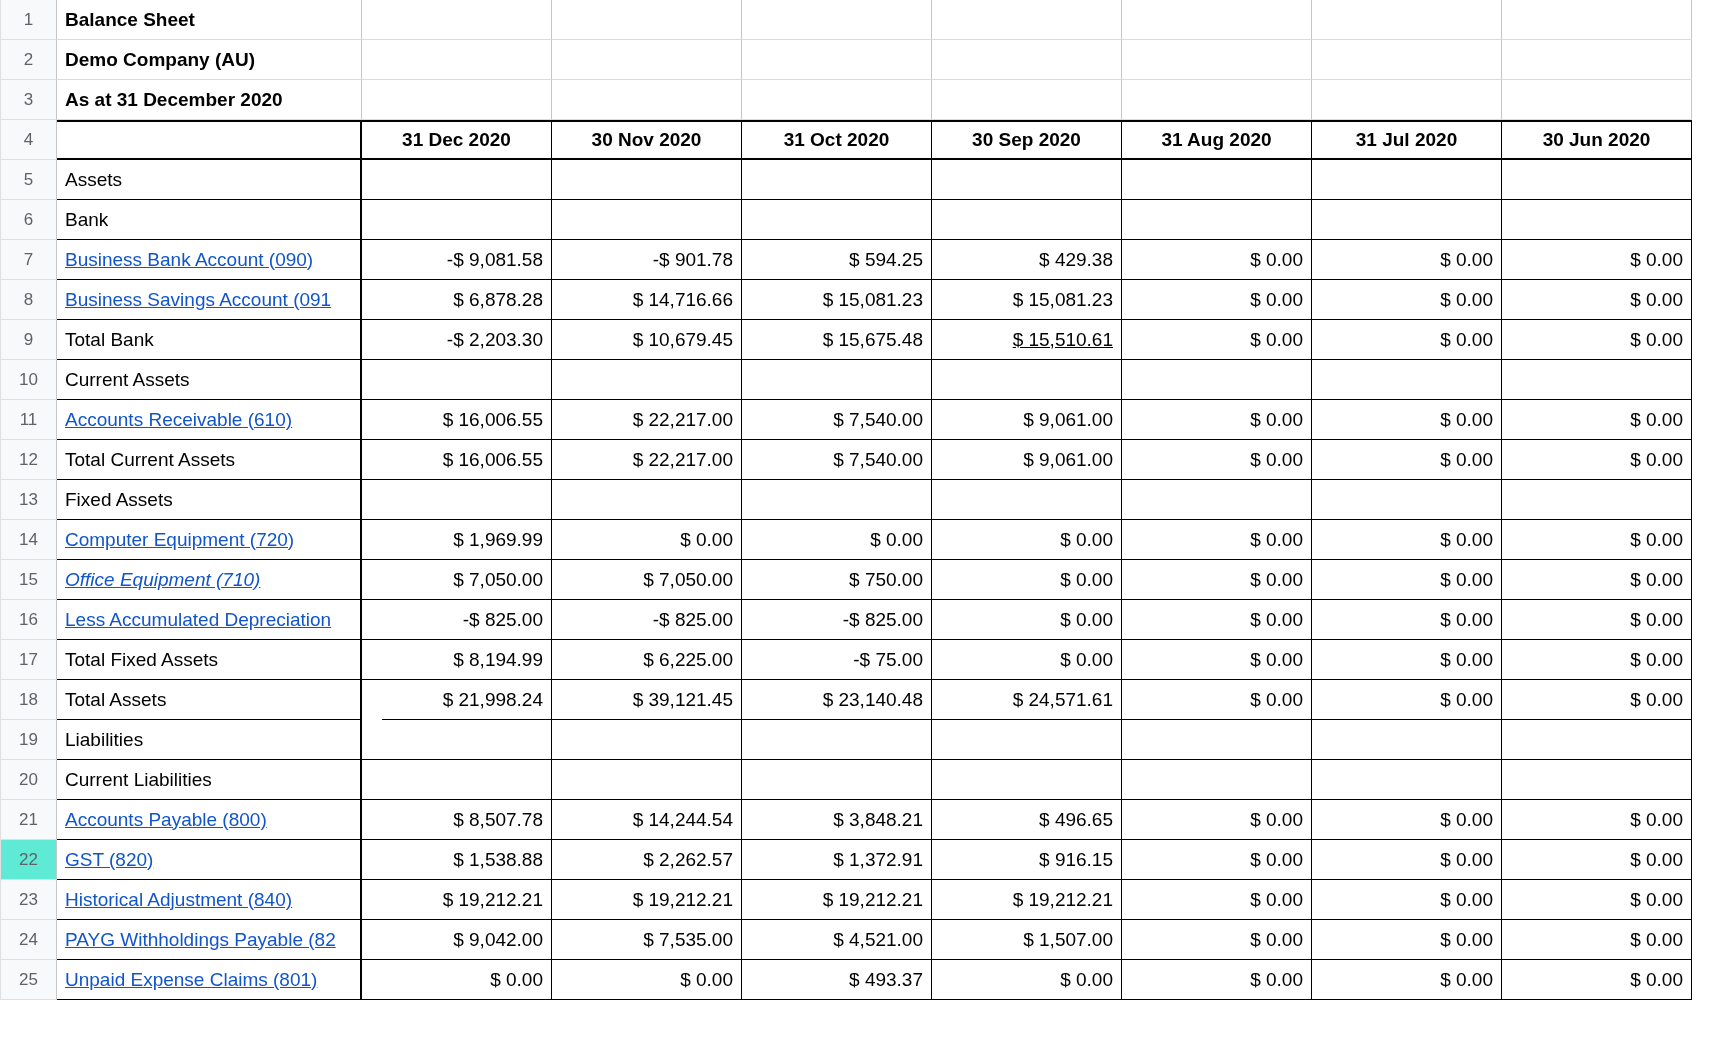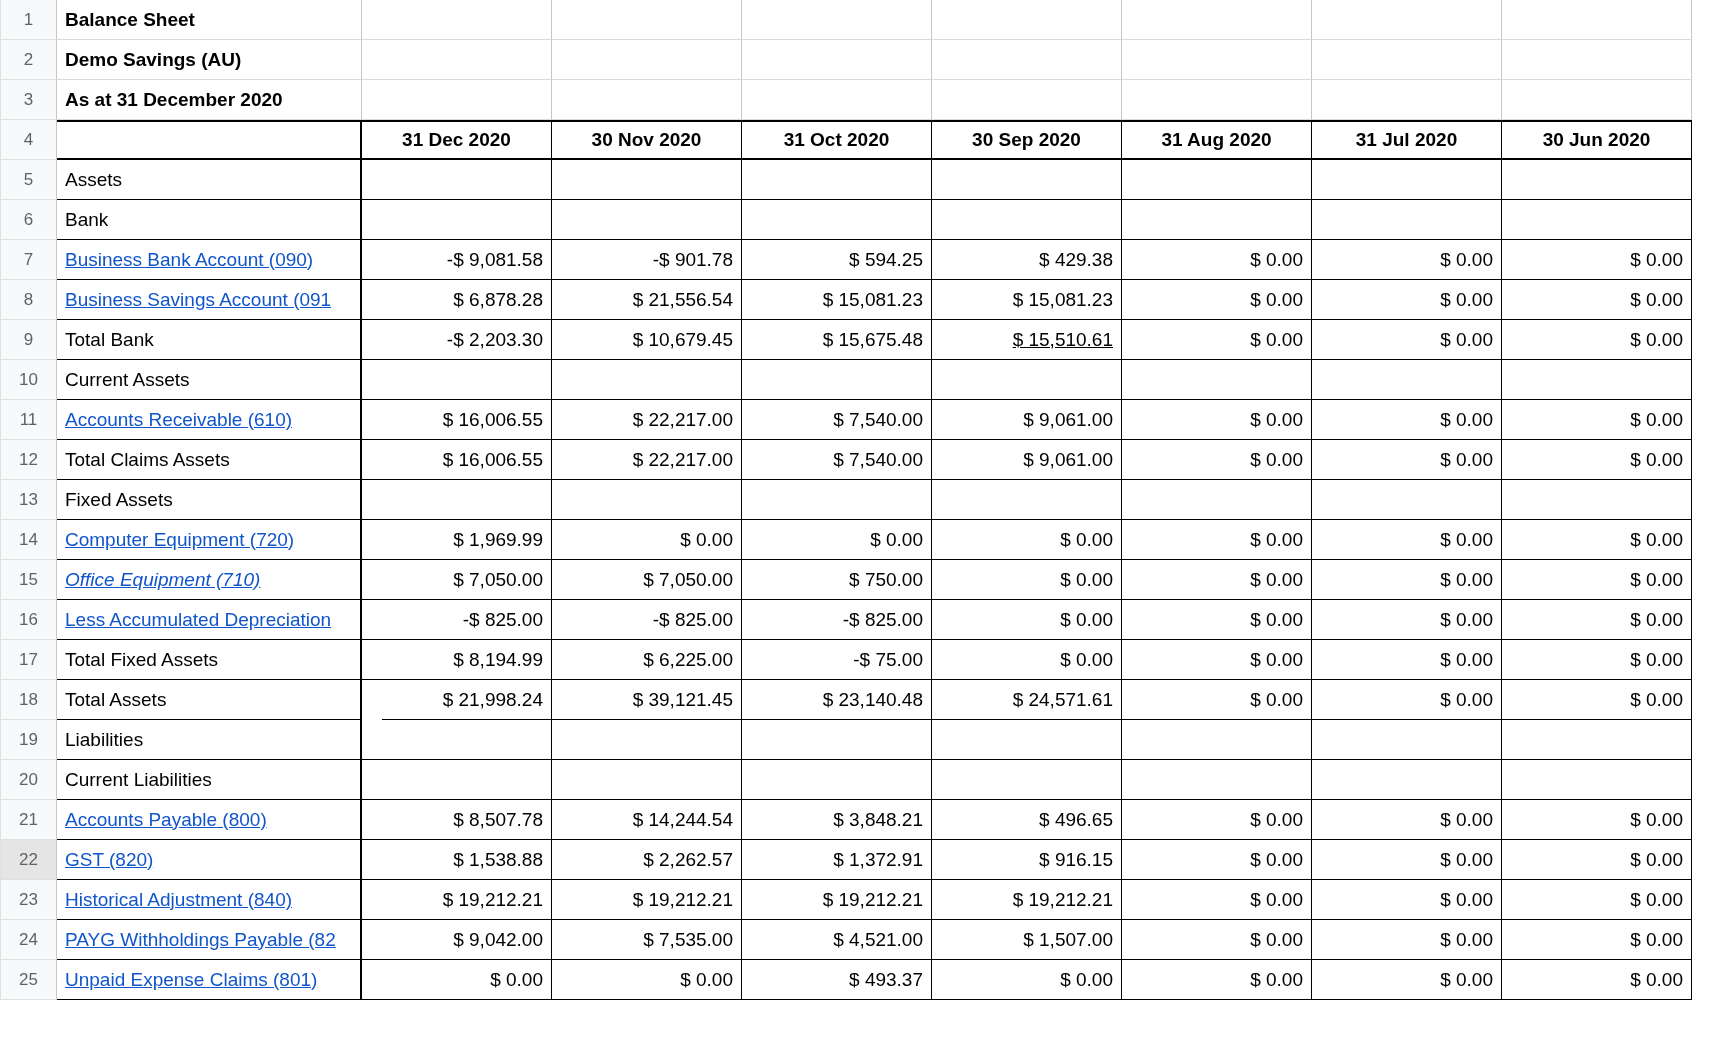--- a/index.html
+++ b/index.html
@@ -46,21 +46,21 @@
     <div class="cell rowhdr">1</div>
     <div class="cell c1 label bold" style="border-bottom: 1px solid rgb(218, 218, 218);">Balance Sheet</div>
     <div class="cell c2" style="border-bottom: 1px solid rgb(218, 218, 218);"></div>
     <div class="cell c3" style="border-bottom: 1px solid rgb(218, 218, 218);"></div>
     <div class="cell c4" style="border-bottom: 1px solid rgb(218, 218, 218);"></div>
     <div class="cell c5" style="border-bottom: 1px solid rgb(218, 218, 218);"></div>
     <div class="cell c6" style="border-bottom: 1px solid rgb(218, 218, 218);"></div>
     <div class="cell c7" style="border-bottom: 1px solid rgb(218, 218, 218);"></div>
     <div class="cell c8" style="border-bottom: 1px solid rgb(218, 218, 218);"></div>
     <div class="cell rowhdr">2</div>
-    <div class="cell c1 label bold" style="border-bottom: 1px solid rgb(218, 218, 218);">Demo Savings (AU)</div>
+    <div class="cell c1 label bold" style="border-bottom: 1px solid rgb(218, 218, 218);">Demo Company (AU)</div>
     <div class="cell c2" style="border-bottom: 1px solid rgb(218, 218, 218);"></div>
     <div class="cell c3" style="border-bottom: 1px solid rgb(218, 218, 218);"></div>
     <div class="cell c4" style="border-bottom: 1px solid rgb(218, 218, 218);"></div>
     <div class="cell c5" style="border-bottom: 1px solid rgb(218, 218, 218);"></div>
     <div class="cell c6" style="border-bottom: 1px solid rgb(218, 218, 218);"></div>
     <div class="cell c7" style="border-bottom: 1px solid rgb(218, 218, 218);"></div>
     <div class="cell c8" style="border-bottom: 1px solid rgb(218, 218, 218);"></div>
     <div class="cell rowhdr">3</div>
     <div class="cell c1 label bold" style="border-bottom: 1px solid rgb(218, 218, 218);">As at 31 December 2020</div>
     <div class="cell c2" style="border-bottom: 1px solid rgb(218, 218, 218);"></div>
@@ -106,21 +106,21 @@
     <div class="cell c4 num" style="border-bottom: 1px solid rgb(0, 0, 0); border-right: 1px solid rgb(0, 0, 0);">$ 594.25</div>
     <div class="cell c5 num" style="border-bottom: 1px solid rgb(0, 0, 0); border-right: 1px solid rgb(0, 0, 0);">$ 429.38</div>
     <div class="cell c6 num" style="border-bottom: 1px solid rgb(0, 0, 0); border-right: 1px solid rgb(0, 0, 0);">$ 0.00</div>
     <div class="cell c7 num" style="border-bottom: 1px solid rgb(0, 0, 0); border-right: 1px solid rgb(0, 0, 0);">$ 0.00</div>
     <div class="cell c8 num" style="border-bottom: 1px solid rgb(0, 0, 0); border-right: 1px solid rgb(0, 0, 0);">$ 0.00</div>
     <div class="cell rowhdr">8</div>
     <div class="cell c1 label" style="border-bottom: 1px solid rgb(0, 0, 0); border-right: 2px solid rgb(0, 0, 0);">
       <span class="link">Business Savings Account (091</span>
     </div>
     <div class="cell c2 num" style="border-bottom: 1px solid rgb(0, 0, 0); border-right: 1px solid rgb(0, 0, 0);">$ 6,878.28</div>
-    <div class="cell c3 num" style="border-bottom: 1px solid rgb(0, 0, 0); border-right: 1px solid rgb(0, 0, 0);">$ 21,556.54</div>
+    <div class="cell c3 num" style="border-bottom: 1px solid rgb(0, 0, 0); border-right: 1px solid rgb(0, 0, 0);">$ 14,716.66</div>
     <div class="cell c4 num" style="border-bottom: 1px solid rgb(0, 0, 0); border-right: 1px solid rgb(0, 0, 0);">$ 15,081.23</div>
     <div class="cell c5 num" style="border-bottom: 1px solid rgb(0, 0, 0); border-right: 1px solid rgb(0, 0, 0);">$ 15,081.23</div>
     <div class="cell c6 num" style="border-bottom: 1px solid rgb(0, 0, 0); border-right: 1px solid rgb(0, 0, 0);">$ 0.00</div>
     <div class="cell c7 num" style="border-bottom: 1px solid rgb(0, 0, 0); border-right: 1px solid rgb(0, 0, 0);">$ 0.00</div>
     <div class="cell c8 num" style="border-bottom: 1px solid rgb(0, 0, 0); border-right: 1px solid rgb(0, 0, 0);">$ 0.00</div>
     <div class="cell rowhdr">9</div>
     <div class="cell c1 label" style="border-bottom: 1px solid rgb(0, 0, 0); border-right: 2px solid rgb(0, 0, 0);">Total Bank</div>
     <div class="cell c2 num" style="border-bottom: 1px solid rgb(0, 0, 0); border-right: 1px solid rgb(0, 0, 0);">-$ 2,203.30</div>
     <div class="cell c3 num" style="border-bottom: 1px solid rgb(0, 0, 0); border-right: 1px solid rgb(0, 0, 0);">$ 10,679.45</div>
     <div class="cell c4 num" style="border-bottom: 1px solid rgb(0, 0, 0); border-right: 1px solid rgb(0, 0, 0);">$ 15,675.48</div>
@@ -142,21 +142,21 @@
       <span class="link">Accounts Receivable (610)</span>
     </div>
     <div class="cell c2 num" style="border-bottom: 1px solid rgb(0, 0, 0); border-right: 1px solid rgb(0, 0, 0);">$ 16,006.55</div>
     <div class="cell c3 num" style="border-bottom: 1px solid rgb(0, 0, 0); border-right: 1px solid rgb(0, 0, 0);">$ 22,217.00</div>
     <div class="cell c4 num" style="border-bottom: 1px solid rgb(0, 0, 0); border-right: 1px solid rgb(0, 0, 0);">$ 7,540.00</div>
     <div class="cell c5 num" style="border-bottom: 1px solid rgb(0, 0, 0); border-right: 1px solid rgb(0, 0, 0);">$ 9,061.00</div>
     <div class="cell c6 num" style="border-bottom: 1px solid rgb(0, 0, 0); border-right: 1px solid rgb(0, 0, 0);">$ 0.00</div>
     <div class="cell c7 num" style="border-bottom: 1px solid rgb(0, 0, 0); border-right: 1px solid rgb(0, 0, 0);">$ 0.00</div>
     <div class="cell c8 num" style="border-bottom: 1px solid rgb(0, 0, 0); border-right: 1px solid rgb(0, 0, 0);">$ 0.00</div>
     <div class="cell rowhdr">12</div>
-    <div class="cell c1 label" style="border-bottom: 1px solid rgb(0, 0, 0); border-right: 2px solid rgb(0, 0, 0);">Total Claims Assets</div>
+    <div class="cell c1 label" style="border-bottom: 1px solid rgb(0, 0, 0); border-right: 2px solid rgb(0, 0, 0);">Total Current Assets</div>
     <div class="cell c2 num" style="border-bottom: 1px solid rgb(0, 0, 0); border-right: 1px solid rgb(0, 0, 0);">$ 16,006.55</div>
     <div class="cell c3 num" style="border-bottom: 1px solid rgb(0, 0, 0); border-right: 1px solid rgb(0, 0, 0);">$ 22,217.00</div>
     <div class="cell c4 num" style="border-bottom: 1px solid rgb(0, 0, 0); border-right: 1px solid rgb(0, 0, 0);">$ 7,540.00</div>
     <div class="cell c5 num" style="border-bottom: 1px solid rgb(0, 0, 0); border-right: 1px solid rgb(0, 0, 0);">$ 9,061.00</div>
     <div class="cell c6 num" style="border-bottom: 1px solid rgb(0, 0, 0); border-right: 1px solid rgb(0, 0, 0);">$ 0.00</div>
     <div class="cell c7 num" style="border-bottom: 1px solid rgb(0, 0, 0); border-right: 1px solid rgb(0, 0, 0);">$ 0.00</div>
     <div class="cell c8 num" style="border-bottom: 1px solid rgb(0, 0, 0); border-right: 1px solid rgb(0, 0, 0);">$ 0.00</div>
     <div class="cell rowhdr">13</div>
     <div class="cell c1 label" style="border-bottom: 1px solid rgb(0, 0, 0); border-right: 2px solid rgb(0, 0, 0);">Fixed Assets</div>
     <div class="cell c2 num" style="border-bottom: 1px solid rgb(0, 0, 0); border-right: 1px solid rgb(0, 0, 0);"></div>
@@ -239,21 +239,21 @@
     <div class="cell c1 label" style="border-bottom: 1px solid rgb(0, 0, 0); border-right: 2px solid rgb(0, 0, 0);">
       <span class="link">Accounts Payable (800)</span>
     </div>
     <div class="cell c2 num" style="border-bottom: 1px solid rgb(0, 0, 0); border-right: 1px solid rgb(0, 0, 0);">$ 8,507.78</div>
     <div class="cell c3 num" style="border-bottom: 1px solid rgb(0, 0, 0); border-right: 1px solid rgb(0, 0, 0);">$ 14,244.54</div>
     <div class="cell c4 num" style="border-bottom: 1px solid rgb(0, 0, 0); border-right: 1px solid rgb(0, 0, 0);">$ 3,848.21</div>
     <div class="cell c5 num" style="border-bottom: 1px solid rgb(0, 0, 0); border-right: 1px solid rgb(0, 0, 0);">$ 496.65</div>
     <div class="cell c6 num" style="border-bottom: 1px solid rgb(0, 0, 0); border-right: 1px solid rgb(0, 0, 0);">$ 0.00</div>
     <div class="cell c7 num" style="border-bottom: 1px solid rgb(0, 0, 0); border-right: 1px solid rgb(0, 0, 0);">$ 0.00</div>
     <div class="cell c8 num" style="border-bottom: 1px solid rgb(0, 0, 0); border-right: 1px solid rgb(0, 0, 0);">$ 0.00</div>
-    <div class="cell rowhdr" style="background: #e5e5e5;">22</div>
+    <div class="cell rowhdr" style="background: #5eead4;">22</div>
     <div class="cell c1 label" style="border-bottom: 1px solid rgb(0, 0, 0); border-right: 2px solid rgb(0, 0, 0);">
       <span class="link">GST (820)</span>
     </div>
     <div class="cell c2 num" style="border-bottom: 1px solid rgb(0, 0, 0); border-right: 1px solid rgb(0, 0, 0);">$ 1,538.88</div>
     <div class="cell c3 num" style="border-bottom: 1px solid rgb(0, 0, 0); border-right: 1px solid rgb(0, 0, 0);">$ 2,262.57</div>
     <div class="cell c4 num" style="border-bottom: 1px solid rgb(0, 0, 0); border-right: 1px solid rgb(0, 0, 0);">$ 1,372.91</div>
     <div class="cell c5 num" style="border-bottom: 1px solid rgb(0, 0, 0); border-right: 1px solid rgb(0, 0, 0);">$ 916.15</div>
     <div class="cell c6 num" style="border-bottom: 1px solid rgb(0, 0, 0); border-right: 1px solid rgb(0, 0, 0);">$ 0.00</div>
     <div class="cell c7 num" style="border-bottom: 1px solid rgb(0, 0, 0); border-right: 1px solid rgb(0, 0, 0);">$ 0.00</div>
     <div class="cell c8 num" style="border-bottom: 1px solid rgb(0, 0, 0); border-right: 1px solid rgb(0, 0, 0);">$ 0.00</div>

